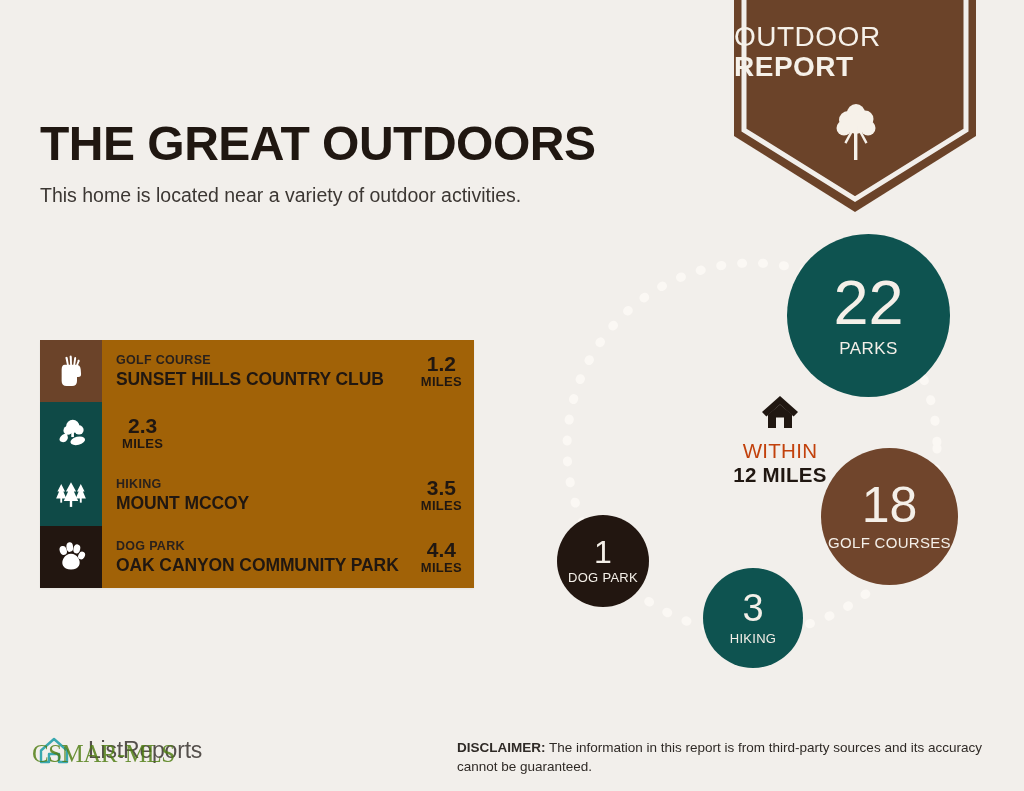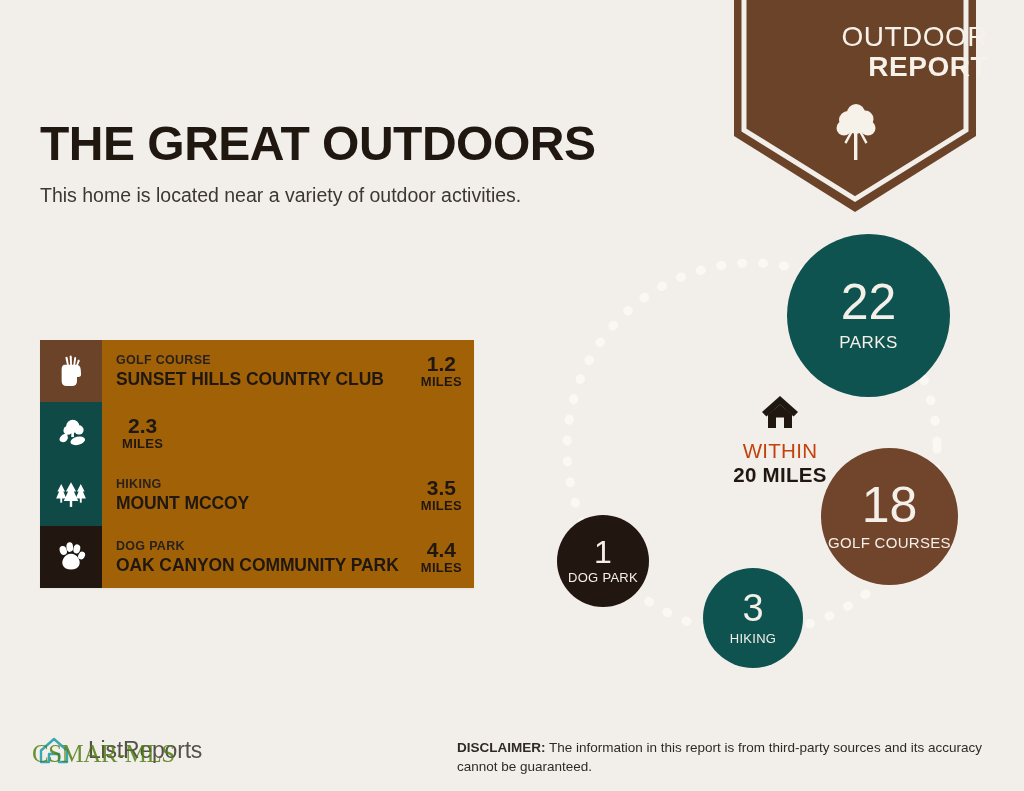--- a/index.html
+++ b/index.html
@@ -54,21 +54,21 @@
     width: 242px;
     height: 212px;
     z-index: 6;
   }
   .badge svg { display: block; }
   .badge-text {
     position: absolute;
     top: 22px;
     left: 0;
     width: 254px;
-    text-align: right;
+    text-align: left;
     color: #f6f1e9;
     font-size: 28px;
     line-height: 1.08;
     letter-spacing: 0.5px;
   }
   .badge-line1 { display: block; font-weight: normal; }
   .badge-line2 { display: block; font-weight: bold; }
   .badge-tree {
     position: absolute;
     top: 104px;
@@ -198,21 +198,21 @@
   .bubble .lbl {
     font-weight: normal;
     line-height: 1.08;
   }
 
   .bubble-parks {
     left: 247px; top: 4px;
     width: 163px; height: 163px;
     background: #0e5350;
   }
-  .bubble-parks .num { font-size: 50px; }
+  .bubble-parks .num { font-size: 63px; }
   .bubble-parks .lbl { font-size: 17px; margin-top: 7px; letter-spacing: 0.4px; }
 
   .bubble-golf {
     left: 281px; top: 218px;
     width: 137px; height: 137px;
     background: #70452c;
   }
   .bubble-golf .num { font-size: 50px; }
   .bubble-golf .lbl { font-size: 15px; margin-top: 6px; letter-spacing: 0.3px; }
 
@@ -467,21 +467,21 @@
     </div>
 
     <div class="center-label">
       <span class="center-house">
         <svg viewBox="0 0 38 34" width="38" height="34" aria-hidden="true">
           <path d="M19 1 L37 17 L32.6 21.6 L19 9.6 L5.4 21.6 L1 17 Z" fill="#201711"></path>
           <path d="M7 19.5 L19 9.6 L31 19.5 L31 33 L23 33 L23 22.5 L15 22.5 L15 33 L7 33 Z" fill="#201711"></path>
         </svg>
       </span>
       <div class="center-line1">WITHIN</div>
-      <div class="center-line2">20 MILES</div>
+      <div class="center-line2">12 MILES</div>
     </div>
 
   </div>
 
   <div class="footer-logo">
     <span class="logo-house">
       <svg viewBox="0 0 32 30" width="32" height="30" aria-hidden="true">
         <path d="M16 4 L29 15.5 L29 27 L21 27 L21 19 L11 19 L11 27 L3 27 L3 15.5 Z" fill="none" stroke="#3aa8b0" stroke-width="2.4" stroke-linejoin="round"></path>
       </svg>
     </span>

